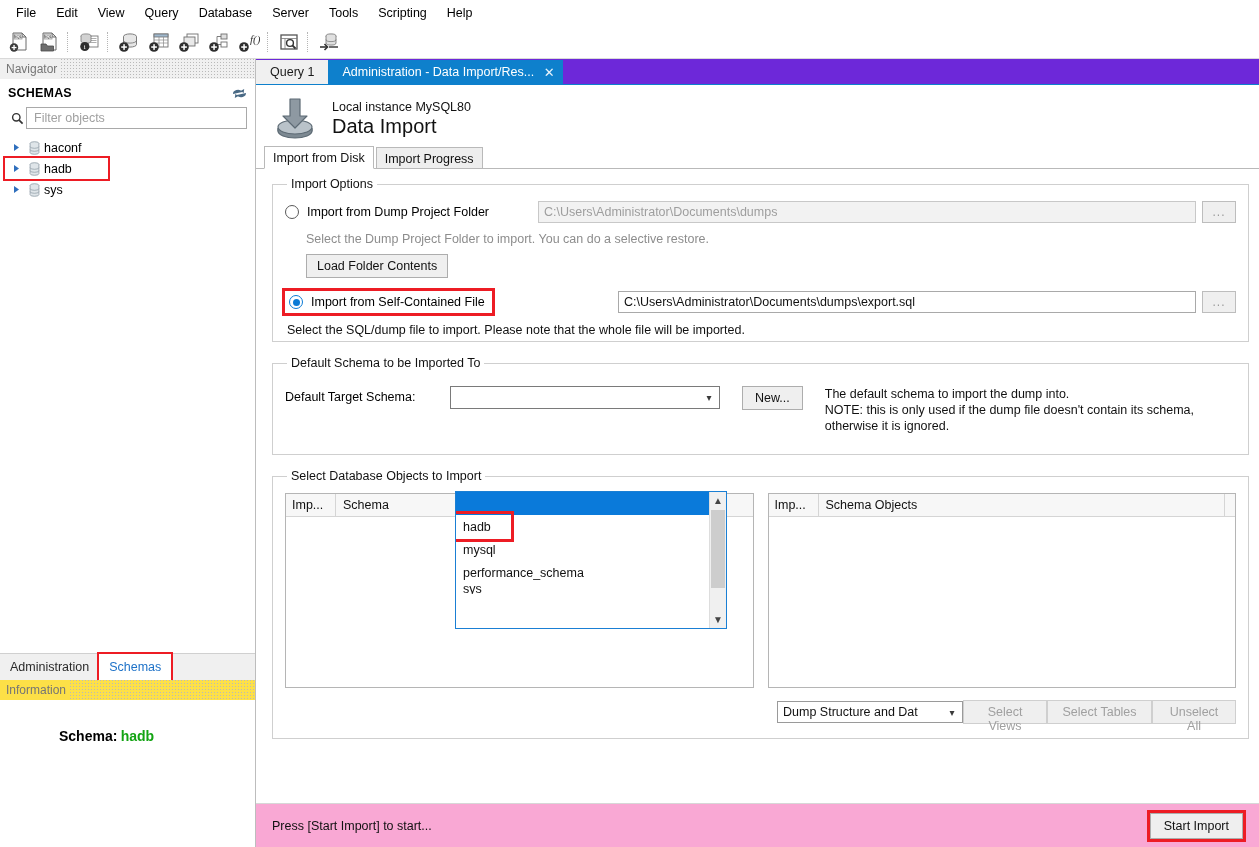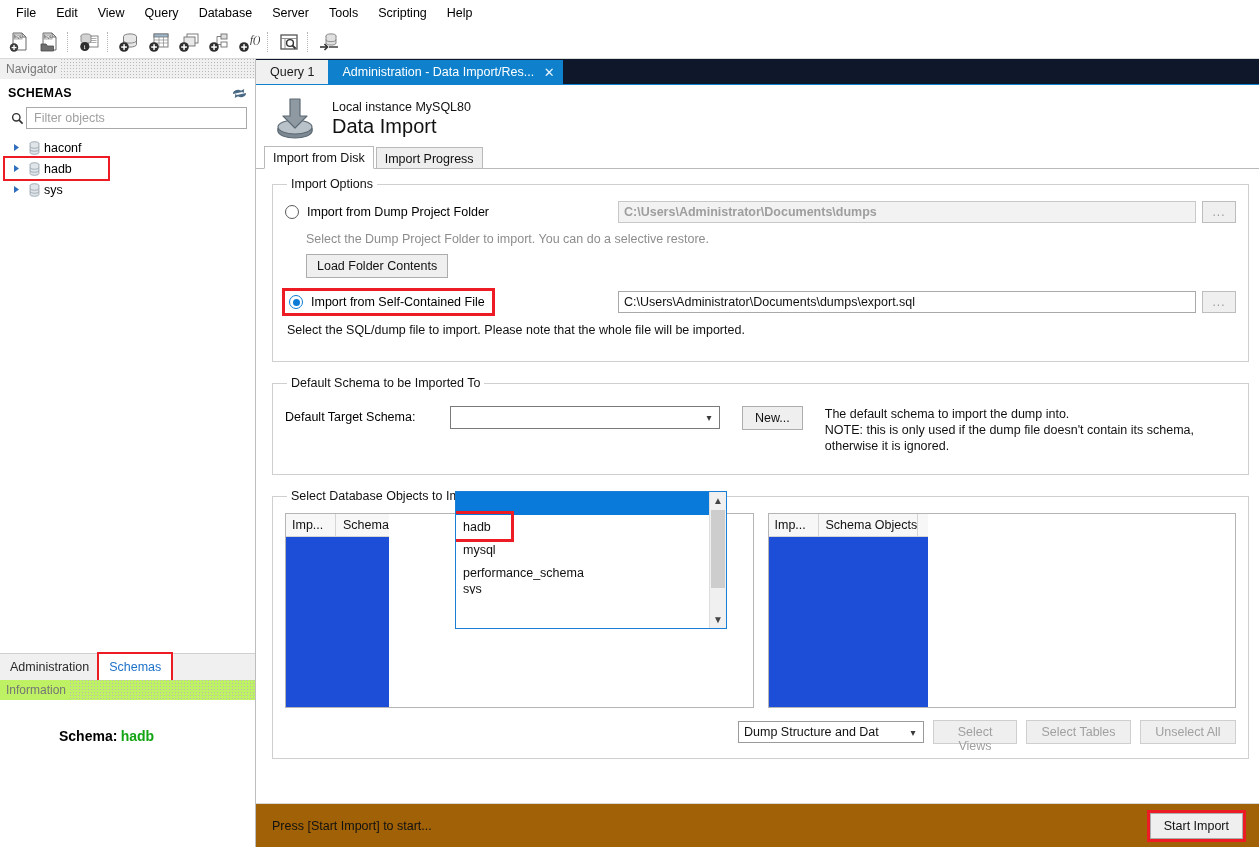--- a/index.html
+++ b/index.html
@@ -41,28 +41,28 @@
   .tree{padding-top:2px;}
   .tnode{height:21px;display:flex;align-items:center;padding-left:8px;cursor:default;position:relative;}
   .tri{width:16px;display:flex;align-items:center;justify-content:center;}
   .dbic{width:20px;display:flex;align-items:center;justify-content:center;}
   .tnode .tlbl{font-size:12.5px;}
   .hl-red{outline:2px solid #ed1c24;outline-offset:0px;}
   .nav-spacer{flex:1;}
   .nav-tabs{height:26px;border-top:1px solid #d0d0d0;display:flex;align-items:stretch;background:#f0f0f0;}
   .nav-tab{display:flex;align-items:center;padding:0 10px;font-size:12.5px;color:#2b2b2b;cursor:pointer;}
   .nav-tab.sel{background:#ffffff;color:#1e72c8;}
-  .info-title{height:20px;background:#bef264;display:flex;align-items:center;padding-left:6px;color:#757575;font-size:12px;}
+  .info-title{height:20px;background:#fde047;display:flex;align-items:center;padding-left:6px;color:#757575;font-size:12px;}
   .info-body{height:120px;background:#ffffff;padding:28px 0 0 20px;margin-left:39px;}
   .info-body .s1{font-weight:bold;font-size:14px;}
   .info-body .s2{font-weight:bold;font-size:14px;color:#13a413;}
 
   
   .content{flex:1;display:flex;flex-direction:column;background:#f0f0f0;position:relative;}
-  .editor-tabs{height:25px;background:#0f172a;display:flex;align-items:flex-end;}
+  .editor-tabs{height:25px;background:#6d28d9;display:flex;align-items:flex-end;}
   .etab{height:24px;display:flex;align-items:center;padding:0 14px;font-size:12.5px;color:#1a1a1a;background:#f0f0f0;cursor:pointer;}
   .etab.active{background:#0e80cc;color:#ffffff;padding-right:8px;}
   .etab .xc{margin-left:9px;font-size:13px;color:#e8f3fb;width:12px;text-align:center;cursor:pointer;}
 
   .page{flex:1;background:#ffffff;border-top:1px solid #0e80cc;position:relative;overflow:hidden;}
 
   .page-head{display:flex;align-items:center;padding:10px 0 4px 8px;height:62px;box-sizing:border-box;}
   .page-head .ic{width:62px;display:flex;align-items:center;justify-content:center;}
   .page-head .txt{padding-left:6px;}
   .page-head .sub{font-size:12.5px;color:#111;}
@@ -109,31 +109,31 @@
   .dd-item.clip{height:10px;overflow:hidden;}
   .dd-sb{position:absolute;top:0;right:0;width:17px;bottom:0;background:#f0f0f0;border-left:1px solid #ddd;box-sizing:border-box;}
   .dd-sb .ar{height:17px;display:flex;align-items:center;justify-content:center;color:#444;font-size:10px;cursor:pointer;}
   .dd-sb .ar.bot{position:absolute;bottom:0;left:0;right:0;}
   .dd-sb .thumb{position:absolute;left:1px;right:1px;top:18px;height:78px;background:#cdcdcd;cursor:pointer;}
 
   .note{font-size:12.5px;color:#111;line-height:16px;}
 
   
   .lists{display:flex;gap:14px;}
-  .lbox{flex:1;border:1px solid #b5b5b5;background:#1d4ed8;height:195px;box-sizing:border-box;display:flex;flex-direction:row;}
+  .lbox{flex:1;border:1px solid #b5b5b5;background:#1d4ed8;height:195px;box-sizing:border-box;display:flex;flex-direction:column;}
   .lhdr{height:22px;background:#f7f7f7;border-bottom:1px solid #d5d5d5;display:flex;align-items:center;font-size:12.5px;color:#111;}
   .lhdr .c1{width:50px;padding-left:6px;border-right:1px solid #d5d5d5;box-sizing:border-box;height:100%;display:flex;align-items:center;}
   .lhdr .c2{flex:1;padding-left:7px;display:flex;align-items:center;height:100%;}
   .lhdr .c3{width:10px;border-left:1px solid #d5d5d5;height:100%;}
   .lbody{flex:1;background:#fff;}
 
-  .objbar{display:flex;align-items:center;justify-content:flex-end;gap:9px;margin-top:12px;}
-
-  
-  .footer{position:absolute;left:0;right:0;bottom:0;height:45px;border-top:1px solid #d7d7d7;background:#a16207;display:flex;align-items:center;padding:12px 16px;box-sizing:border-box;}
+  .objbar{display:flex;align-items:center;justify-content:flex-end;margin-top:12px;}
+
+  
+  .footer{position:absolute;left:0;right:0;bottom:0;height:45px;border-top:1px solid #d7d7d7;background:#f9a8d4;display:flex;align-items:center;padding:12px 16px;box-sizing:border-box;}
   .footer .stat{font-size:12.5px;color:#111;}
   .footer .spacer{flex:1;}
   .startbtn{padding:5px 13px;}
   .redbox{outline:3px solid #ed1c24;outline-offset:0px;}
   .redbox2{outline:2px solid #ed1c24;}
 </style>
 </head>
 <body>
 
 <div class="app">
@@ -389,28 +389,28 @@
         </div>
 
         <div class="sub-tabs">
           <div class="stab active">Import from Disk</div>
           <div class="stab">Import Progress</div>
           <div class="tabs-rule"></div>
         </div>
 
         <div class="panel-area">
 
-          <fieldset class="grp" style="padding-bottom:24px;">
+          <fieldset class="grp" style="padding-bottom:4px;">
             <legend>Import Options</legend>
 
             <div class="row" style="margin-top:4px;">
               <span class="radio"></span>
               <span class="rlabel">Import from Dump Project Folder</span>
               <span style="flex:1"></span>
-              <span class="textbox disabled" style="width:578px;font-weight:bold;">C:\Users\Administrator\Documents\dumps</span>
+              <span class="textbox disabled" style="width:658px;">C:\Users\Administrator\Documents\dumps</span>
               <span class="browse">...</span>
             </div>
 
             <div class="hint" style="margin-left:21px;margin-top:9px;">Select the Dump Project Folder to import. You can do a selective restore.</div>
 
             <div style="margin:8px 0 0 21px;">
               <button class="btn">Load Folder Contents</button>
             </div>
 
             <div class="row" style="margin-top:13px;">
@@ -469,21 +469,21 @@
               </div>
             </div>
 
             <div class="objbar">
               <span class="combo small" style="width:186px;">
                 <span class="val">Dump Structure and Dat</span>
                 <span class="arw">▾</span>
               </span>
               <button class="btn disabled" style="width:84px;height:24px;">Select Views</button>
               <button class="btn disabled" style="width:105px;height:24px;">Select Tables</button>
-              <button class="btn disabled" style="width:96px;height:24px;">Unselect All</button>
+              <button class="btn disabled" style="width:84px;height:24px;">Unselect All</button>
             </div>
           </fieldset>
         </div>
 
         <div class="dd-pop" style="left:199px;top:406px;width:272px;height:138px;">
           <div class="dd-list">
             <div class="dd-item sel"></div>
             <div class="dd-item" style="position:relative;">
               <span class="redbox" style="position:absolute;left:-1px;top:-1px;width:56px;height:25px;box-sizing:border-box;pointer-events:none;"></span>
               <span style="position:relative;z-index:2;">hadb</span>

